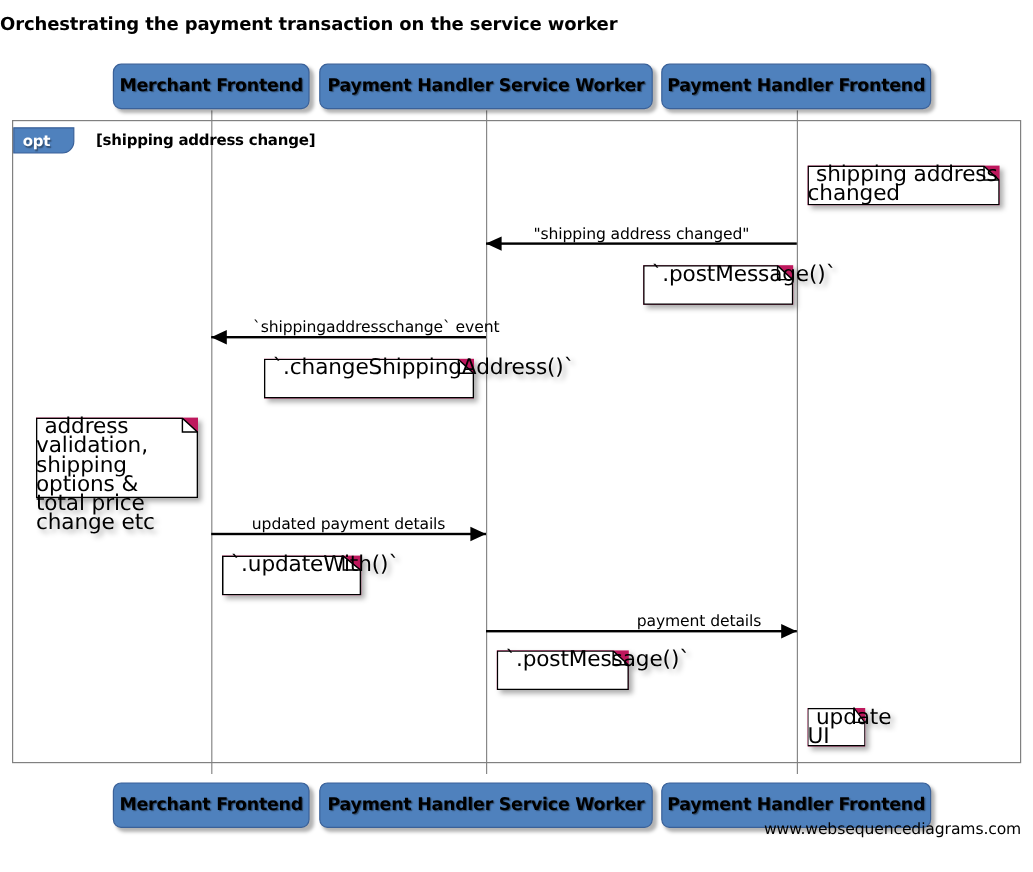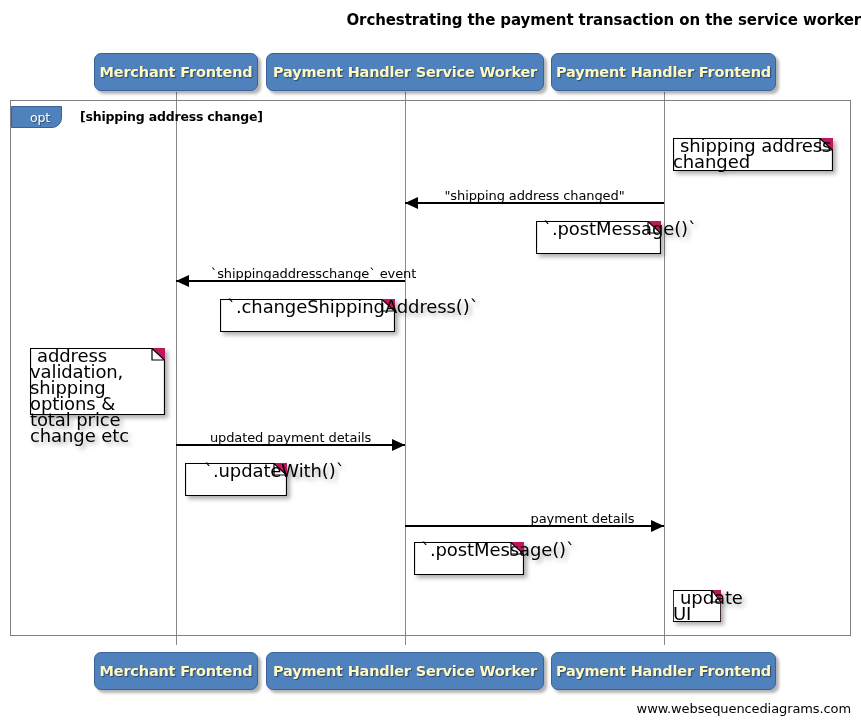--- a/index.html
+++ b/index.html
@@ -18,35 +18,35 @@
     background: #ffffff;
     overflow: hidden;
   }
 
   
   .diagram-title {
     position: absolute;
     left: 0;
     top: 11px;
     width: 861px;
-    text-align: right;
+    text-align: left;
     font-size: 15px;
     font-weight: bold;
     color: #000000;
     letter-spacing: -0.1px;
   }
 
   
   .participant {
     position: absolute;
     box-sizing: border-box;
     background: #4F81BD;
     border: 1px solid #3A6199;
     border-radius: 7px;
-    color: #fef9c3;
+    color: #000000;
     font-size: 14.5px;
     font-weight: bold;
     display: flex;
     align-items: center;
     justify-content: center;
     text-shadow: 1px 1px 1px rgba(0,0,0,0.45);
     box-shadow: 3px 3px 3px rgba(0,0,0,0.30);
     white-space: nowrap;
     letter-spacing: -0.2px;
   }
@@ -65,24 +65,24 @@
     border: 1px solid #808080;
     background: transparent;
   }
   .frame-tab {
     position: absolute;
     box-sizing: border-box;
     background: #4F81BD;
     border: 1px solid #3A6199;
     color: #ffffff;
     font-size: 12.5px;
-    font-weight: normal;
+    font-weight: bold;
     display: flex;
     align-items: center;
-    padding-left: 18px;
+    padding-left: 7px;
     border-radius: 0 0 10px 0;
     text-shadow: 1px 1px 1px rgba(0,0,0,0.4);
     letter-spacing: -0.2px;
   }
   .frame-guard {
     position: absolute;
     font-size: 12.5px;
     font-weight: bold;
     color: #000000;
     white-space: nowrap;
@@ -219,21 +219,21 @@
       <svg viewBox="0 0 135 67" preserveAspectRatio="none">
         <path d="M0.5 0.5 H122 L134.5 12 V66.5 H0.5 Z" fill="#ffffff" stroke="#000000" stroke-width="1.2"></path>
         <path d="M122 0.5 V12 H134.5" fill="none" stroke="#000000" stroke-width="1.2"></path>
       </svg>
     </span>
     <span class="note-text">address validation,
 shipping options &amp;
 total price change etc</span>
   </div>
 
-  <div class="note" style="left:185px; top:463px; width:102px; height:33px;padding-left:12px;">
+  <div class="note" style="left:185px; top:463px; width:116px; height:33px;">
     <span class="note-shape">
       <svg viewBox="0 0 102 33" preserveAspectRatio="none">
         <path d="M0.5 0.5 H89 L101.5 12 V32.5 H0.5 Z" fill="#ffffff" stroke="#000000" stroke-width="1.2"></path>
         <path d="M89 0.5 V12 H101.5" fill="none" stroke="#000000" stroke-width="1.2"></path>
       </svg>
     </span>
     <span class="note-text">`.updateWith()`</span>
   </div>
 
   <div class="note" style="left:414px; top:542px; width:110px; height:33px;">
@@ -253,15 +253,15 @@
         <path d="M57 0.5 V12 H69.5" fill="none" stroke="#000000" stroke-width="1.2"></path>
       </svg>
     </span>
     <span class="note-text">update UI</span>
   </div>
 
   <div class="participant" style="left:94px;  top:652px; width:164px; height:38px;">Merchant Frontend</div>
   <div class="participant" style="left:266px; top:652px; width:278px; height:38px;">Payment Handler Service Worker</div>
   <div class="participant" style="left:551px; top:652px; width:225px; height:38px;">Payment Handler Frontend</div>
 
-  <div class="footer" style="right:10px; top:701px;margin-left:28px;">www.websequencediagrams.com</div>
+  <div class="footer" style="right:10px; top:684px;margin-left:28px;">www.websequencediagrams.com</div>
 
 </div>
 
 </body></html>

